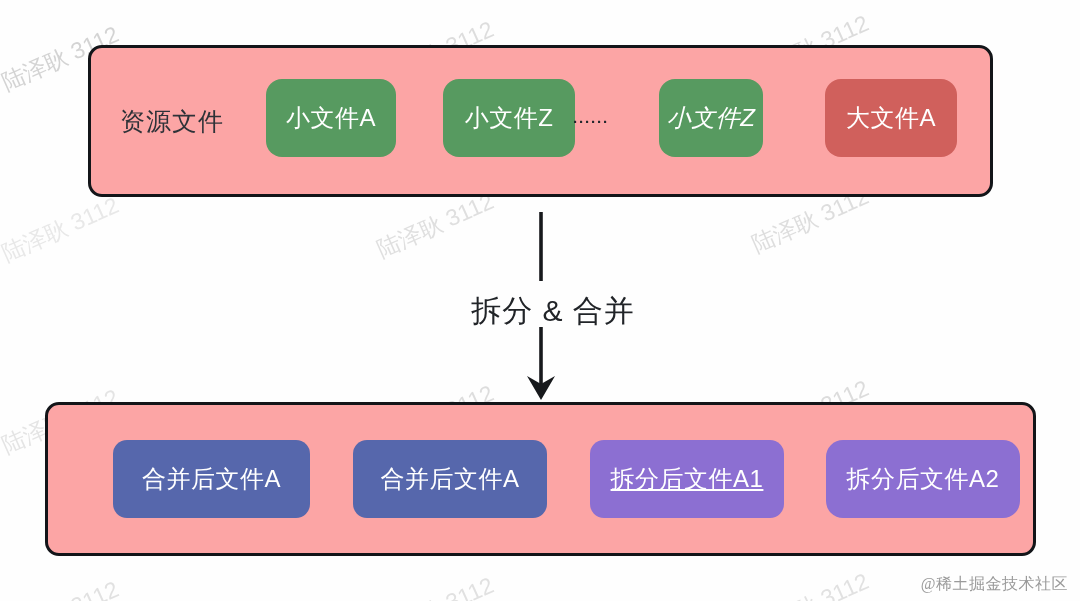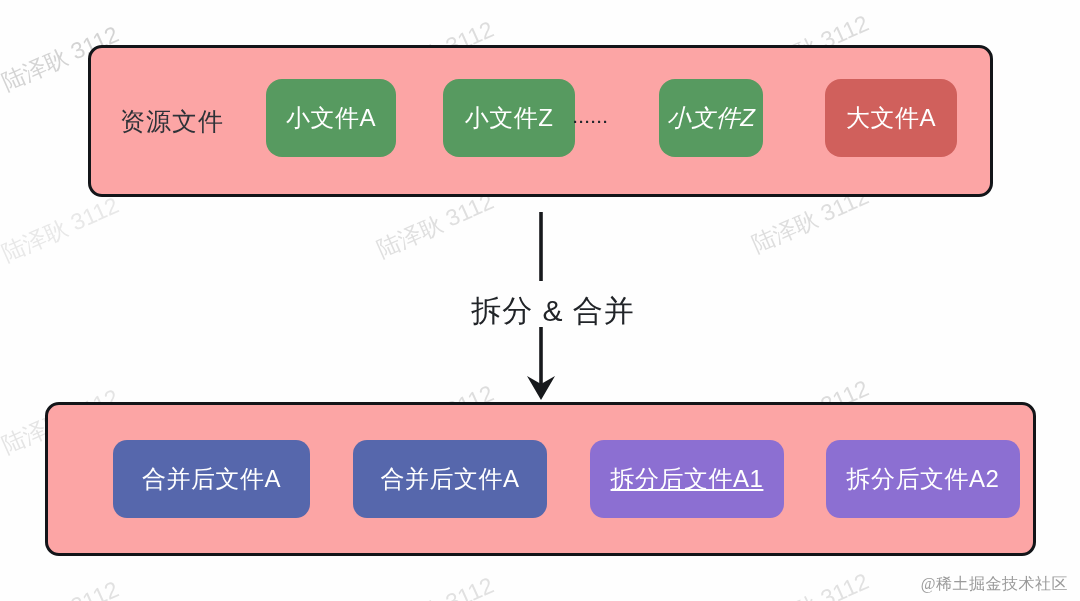--- a/index.html
+++ b/index.html
@@ -111,18 +111,18 @@
     <line x1="541" y1="212" x2="541" y2="281" stroke="#17191c" stroke-width="3.6"></line>
     <line x1="541" y1="327" x2="541" y2="392" stroke="#17191c" stroke-width="3.6"></line>
     <polygon points="541,400 527,376 541,384 555,376" fill="#17191c"></polygon>
   </svg>
   <div class="flow-label">拆分 &amp; 合并</div>
 
   <div class="panel bottom-panel">
     <div class="node indigo" style="left:45px;width:197px;">合并后文件A</div>
     <div class="node indigo" style="left:285px;width:194px;">合并后文件A</div>
     <div class="node purple" style="left:522px;width:194px;text-decoration:underline;">拆分后文件A1</div>
-    <div class="node purple" style="left:758px;width:194px;">拆分后文件A2</div>
+    <div class="node purple" style="left:758px;width:194px;border-radius:17px;">拆分后文件A2</div>
   </div>
 
   <div class="credit">@稀土掘金技术社区</div>
 
 </div>
 
 </body></html>

